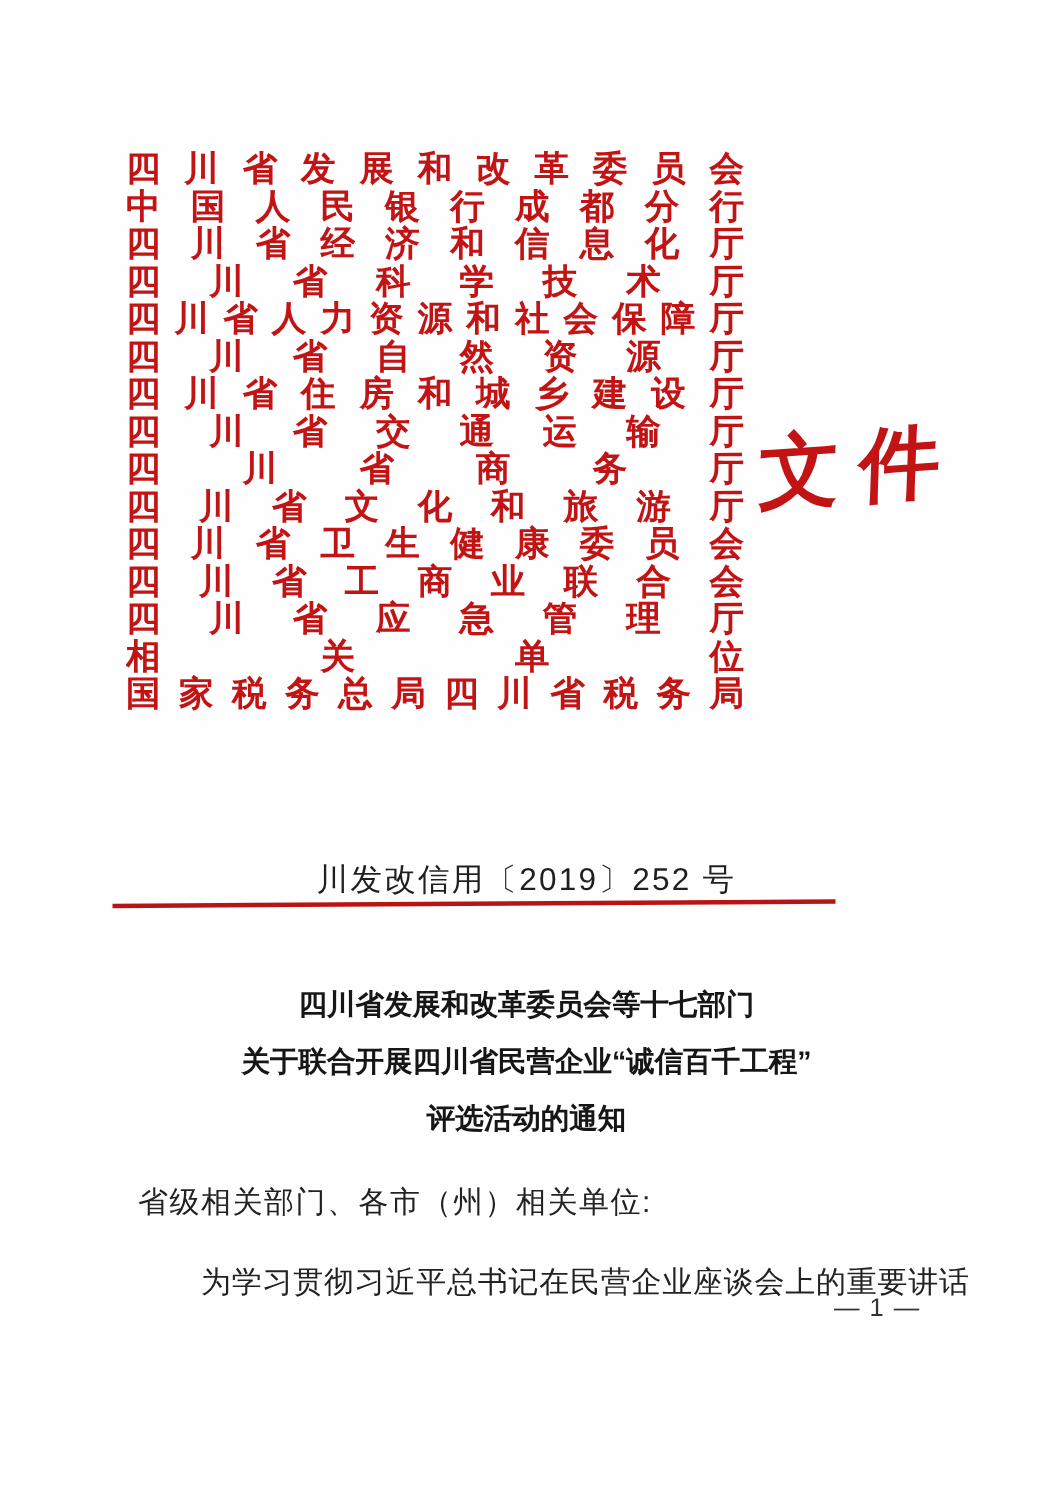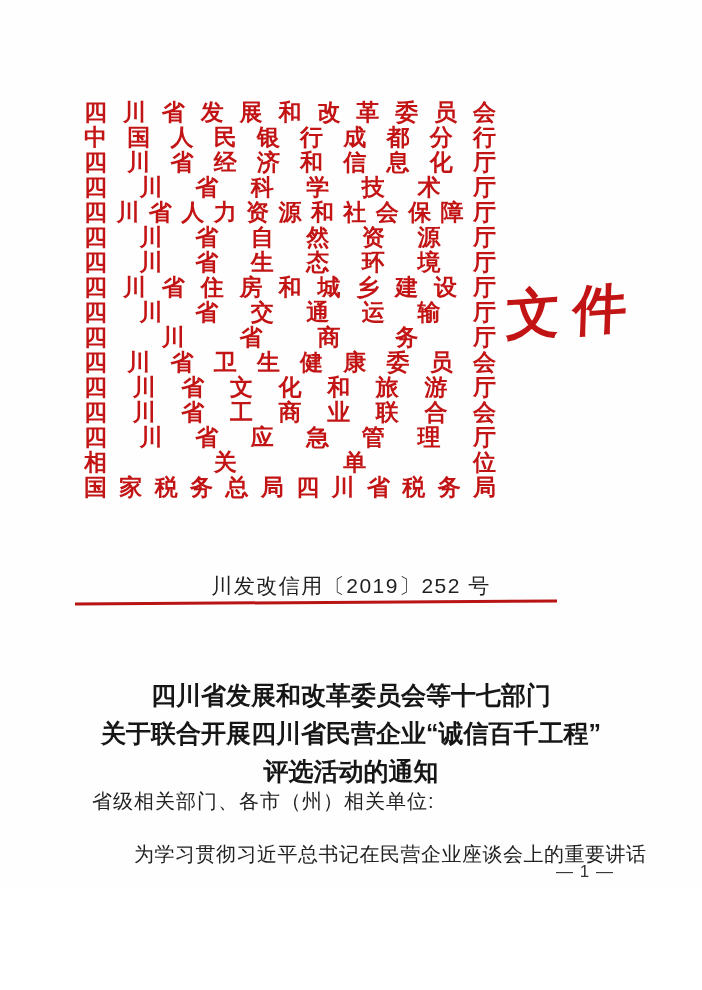--- a/index.html
+++ b/index.html
@@ -65,24 +65,24 @@
     width: 482px;
     height: 0;
     border-top: 3px solid #b81414;
     transform: rotate(-0.35deg);
   }
 
   
   .title-block {
     position: absolute;
     left: 0;
-    top: 676px;
+    top: 652px;
     width: 702px;
     text-align: center;
-    font-size: 25px;
+    font-size: 19px;
     font-weight: bold;
     color: #161616;
     line-height: 38px;
   }
 
   
   .salutation {
     position: absolute;
     left: 92px;
     top: 788px;
@@ -117,26 +117,25 @@
 
 <div class="page">
 
   <div class="agency-list">
     <div class="agency-row">四川省发展和改革委员会</div>
     <div class="agency-row">中国人民银行成都分行</div>
     <div class="agency-row">四川省经济和信息化厅</div>
     <div class="agency-row">四川省科学技术厅</div>
     <div class="agency-row">四川省人力资源和社会保障厅</div>
     <div class="agency-row">四川省自然资源厅</div>
-    <div class="agency-row">四川省生态环境厅</div>
     <div class="agency-row">四川省住房和城乡建设厅</div>
     <div class="agency-row">四川省交通运输厅</div>
     <div class="agency-row">四川省商务厅</div>
+    <div class="agency-row">四川省文化和旅游厅</div>
     <div class="agency-row">四川省卫生健康委员会</div>
-    <div class="agency-row">四川省文化和旅游厅</div>
     <div class="agency-row">四川省工商业联合会</div>
     <div class="agency-row">四川省应急管理厅</div>
     <div class="agency-row">相关单位</div>
     <div class="agency-row">国家税务总局四川省税务局</div>
   </div>
 
   <div class="stamp">文件</div>
 
   <div class="doc-number">川发改信用〔2019〕252 号</div>
 

